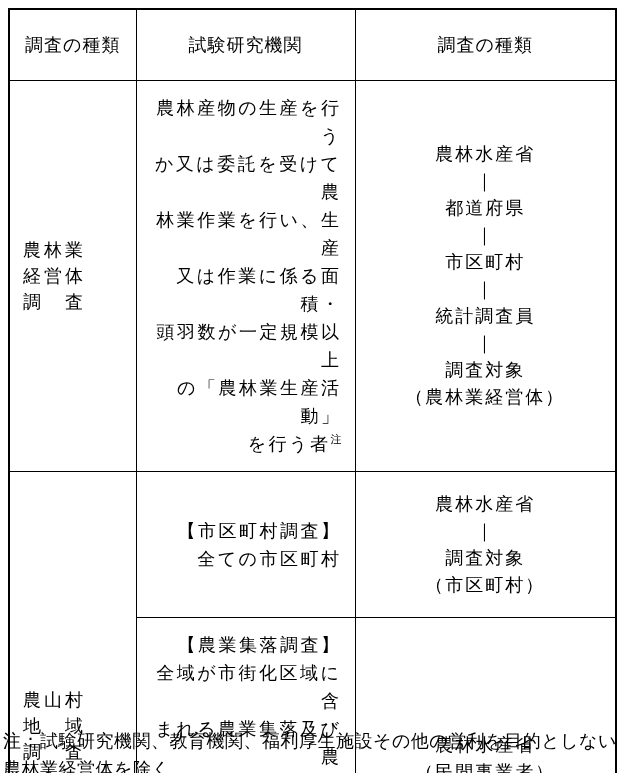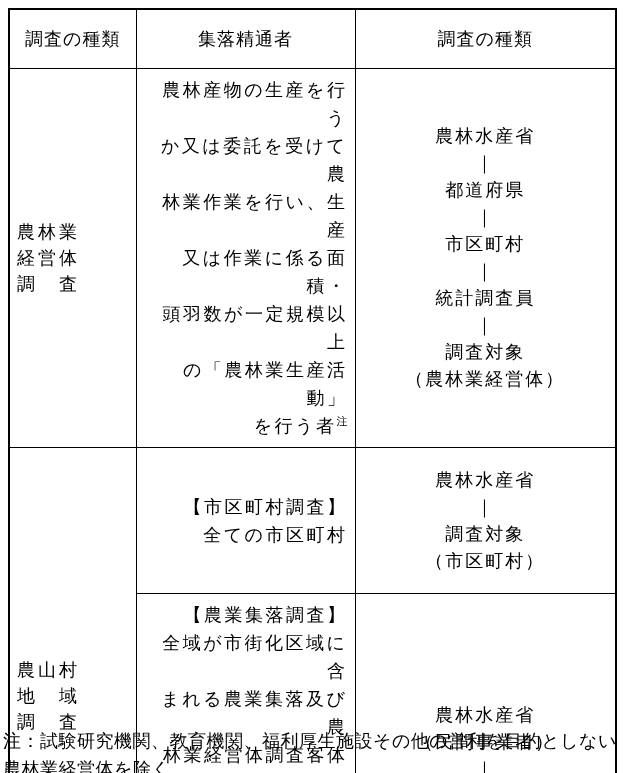--- a/index.html
+++ b/index.html
@@ -25,21 +25,21 @@
     width: 607px;
     border: 2px solid #000;
   }
   table.survey-table td,
   table.survey-table th {
     border: 1px solid #000;
     font-weight: normal;
     font-size: 18px;
     vertical-align: middle;
     overflow: hidden;
-    padding: 7px;
+    padding: 13px;
     margin-left: 24px;
   }
   tr.header-row th {
     height: 44px;
     text-align: center;
     letter-spacing: 1px;
   }
   td.type-cell {
     text-align: left;
     white-space: pre-line;
@@ -84,21 +84,21 @@
 
   <table class="survey-table">
     <colgroup>
       <col style="width:127px">
       <col style="width:219px">
       <col style="width:261px">
     </colgroup>
     <tbody>
         <tr class="header-row">
       <th>調査の種類</th>
-      <th>集落精通者</th>
+      <th>試験研究機関</th>
       <th>調査の種類</th>
     </tr>
 
     <tr style="height:277px">
       <td class="type-cell">農林業
 経営体
 調　査</td>
       <td class="target-cell"><span>農林産物の生産を行う
 か又は委託を受けて農
 林業作業を行い、生産

